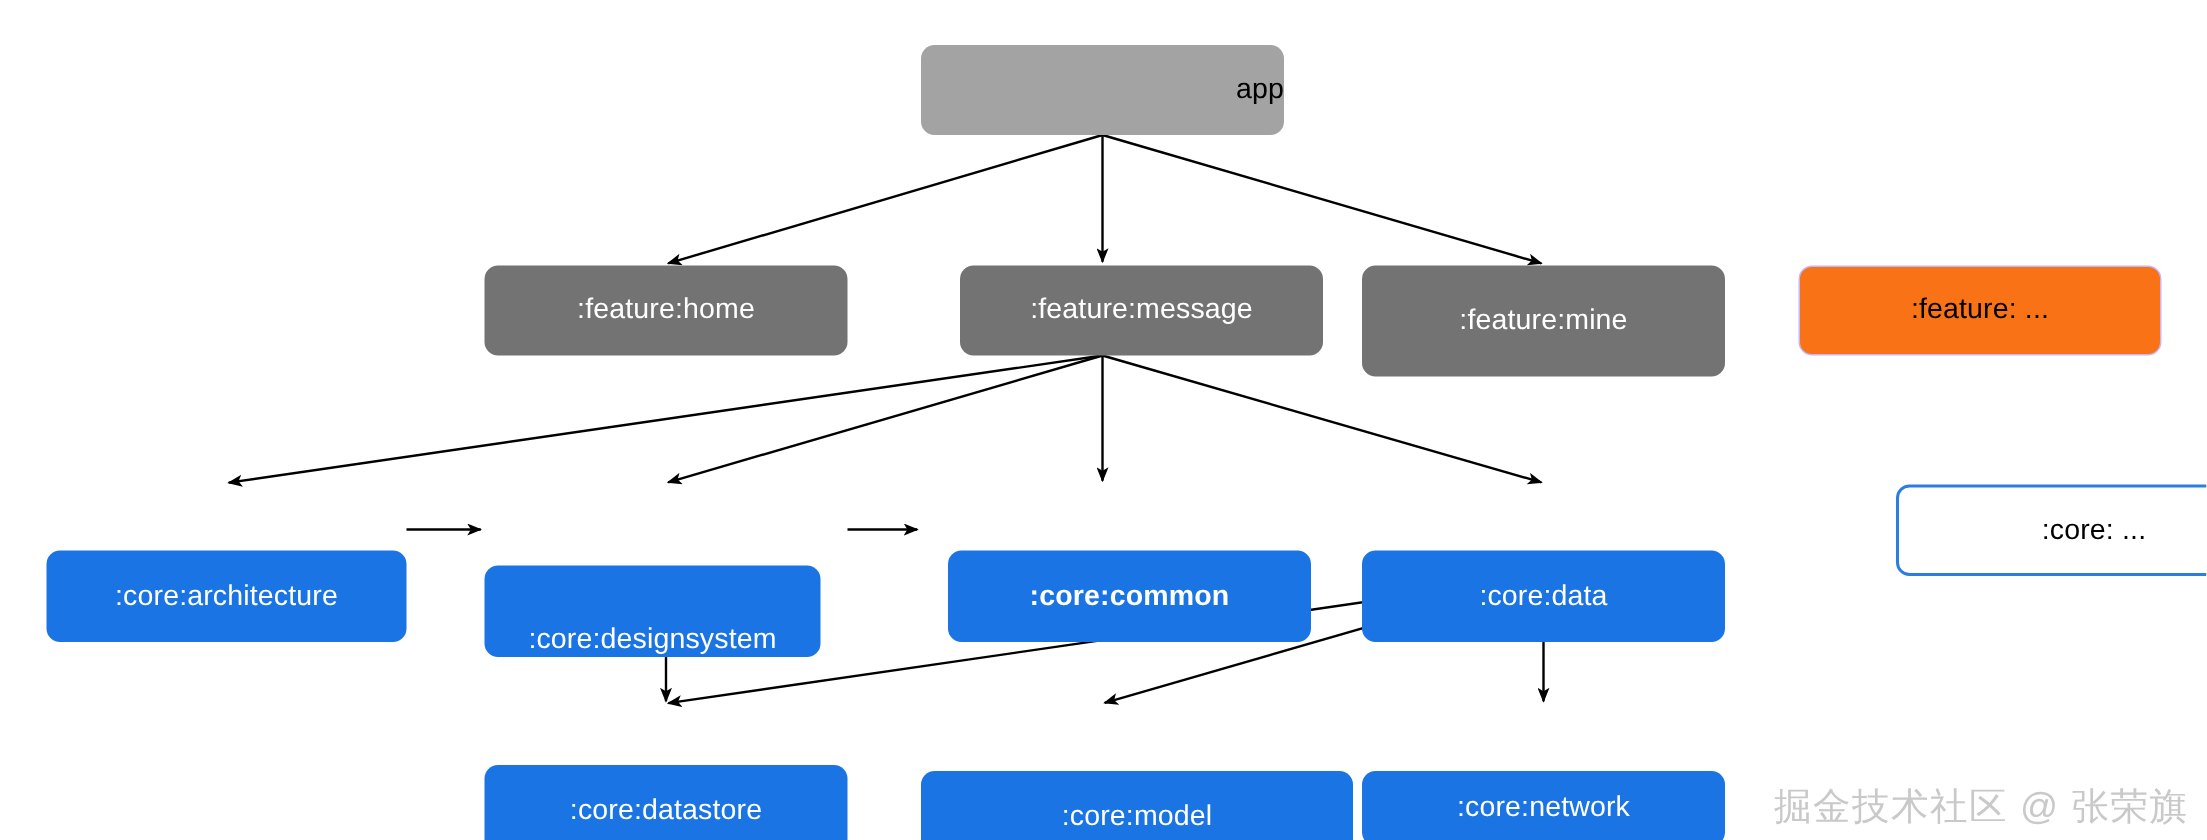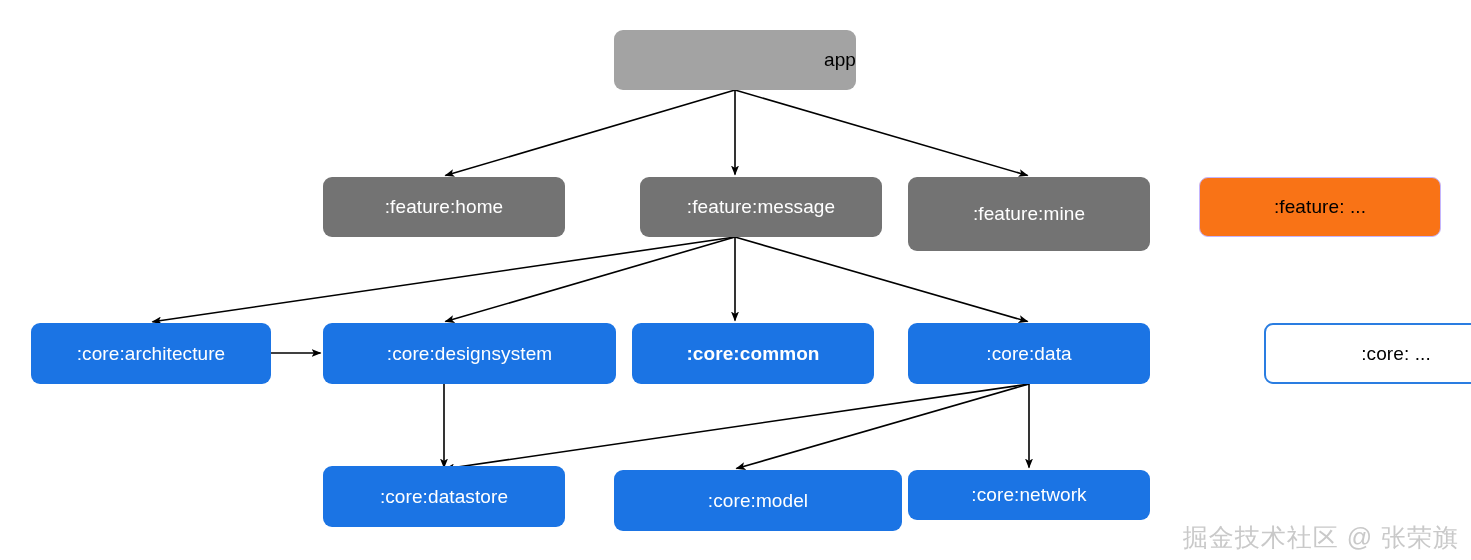--- a/index.html
+++ b/index.html
@@ -41,20 +41,21 @@
     color: #000000;
     justify-content: flex-end;
   }
   .node.feature {
     background: #737373;
     color: #ffffff;
   }
   .node.core {
     background: #1b74e4;
     color: #ffffff;
+    margin-top: 44px;
   }
   .node.legend-feature {
     background: #f97316;
     color: #000000;
     border: 1px solid #c4b5fd;
   }
   .node.legend-core {
     background: #ffffff;
     color: #000000;
     border: 2px solid #2a7de1;
@@ -109,21 +110,21 @@
       </div>
       <div class="node feature" style="left: 908px; top: 177px; width: 242px; height: 74px;">
         <span>:feature:mine</span>
       </div>
       <div class="node legend-feature" style="left: 1199px; top: 177px; width: 242px; height: 60px;">
         <span>:feature: ...</span>
       </div>
       <div class="node core" style="left: 31px; top: 323px; width: 240px; height: 61px;">
         <span>:core:architecture</span>
       </div>
-      <div class="node core" style="left: 323px; top: 323px; width: 293px; height: 61px;">
+      <div class="node core" style="left: 323px; top: 333px; width: 224px; height: 61px; align-items: flex-end;">
         <span>:core:designsystem</span>
       </div>
       <div class="node core" style="left: 632px; top: 323px; width: 242px; height: 61px; font-weight: bold;">
         <span>:core:common</span>
       </div>
       <div class="node core" style="left: 908px; top: 323px; width: 242px; height: 61px;">
         <span>:core:data</span>
       </div>
       <div class="node legend-core" style="left: 1264px; top: 323px; width: 264px; height: 61px;">
         <span>:core: ...</span>

